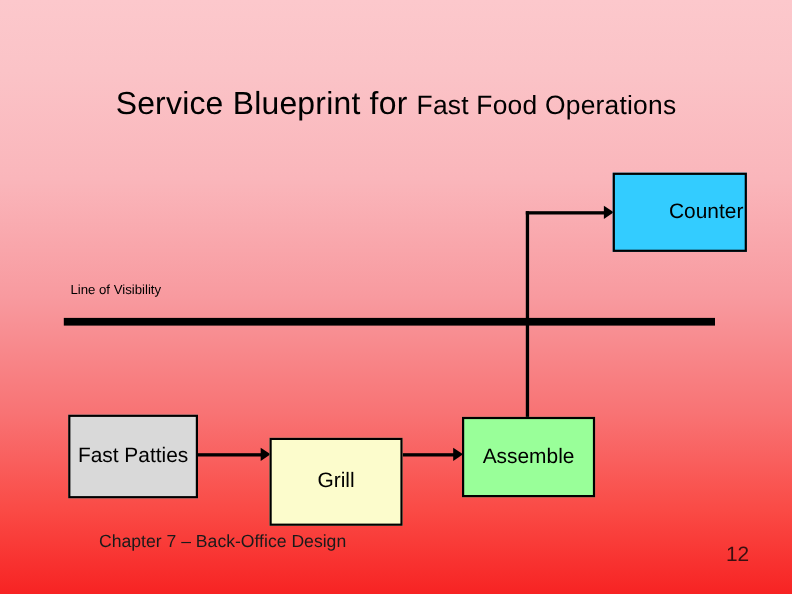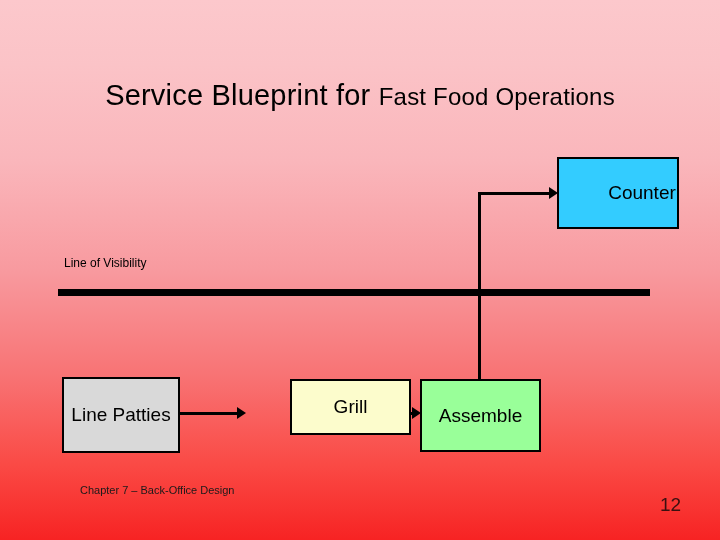--- a/index.html
+++ b/index.html
@@ -93,25 +93,24 @@
   }
   #box-make-patties {
     left: 62px;
     top: 377px;
     width: 118px;
     height: 76px;
     background: #d9d9d9;
   }
   #box-grill {
     left: 245px;
-    top: 379px;
+    top: 398px;
     width: 121px;
-    height: 56px;
+    height: 80px;
     background: #fcfccc;
-    margin-left: 45px;
   }
   #box-assemble {
     left: 420px;
     top: 379px;
     width: 121px;
     height: 73px;
     background: #99ff99;
   }
 
   
@@ -167,23 +166,23 @@
     top: 407px;
   }
   #arrow-counter {
     left: 549px;
     top: 187px;
   }
 
   
   #footer-note {
     position: absolute;
-    left: 80px;
+    left: 90px;
     top: 484px;
-    font-size: 11px;
+    font-size: 16px;
     color: #1a1a1a;
     white-space: nowrap;
   }
   #footer-page {
     position: absolute;
     left: 660px;
     top: 494px;
     font-size: 19px;
     color: #3a1010;
     text-align: center;
@@ -209,21 +208,21 @@
   <div id="arrow-grill" class="arrowhead"></div>
 
   <div id="conn-grill-assemble" class="conn"></div>
   <div id="arrow-assemble" class="arrowhead"></div>
 
   <div id="box-counter" class="box">
     <span>Counter</span>
   </div>
 
   <div id="box-make-patties" class="box">
-    <span>Line Patties</span>
+    <span>Fast Patties</span>
   </div>
 
   <div id="box-grill" class="box">
     <span>Grill</span>
   </div>
 
   <div id="box-assemble" class="box">
     <span>Assemble</span>
   </div>
 

